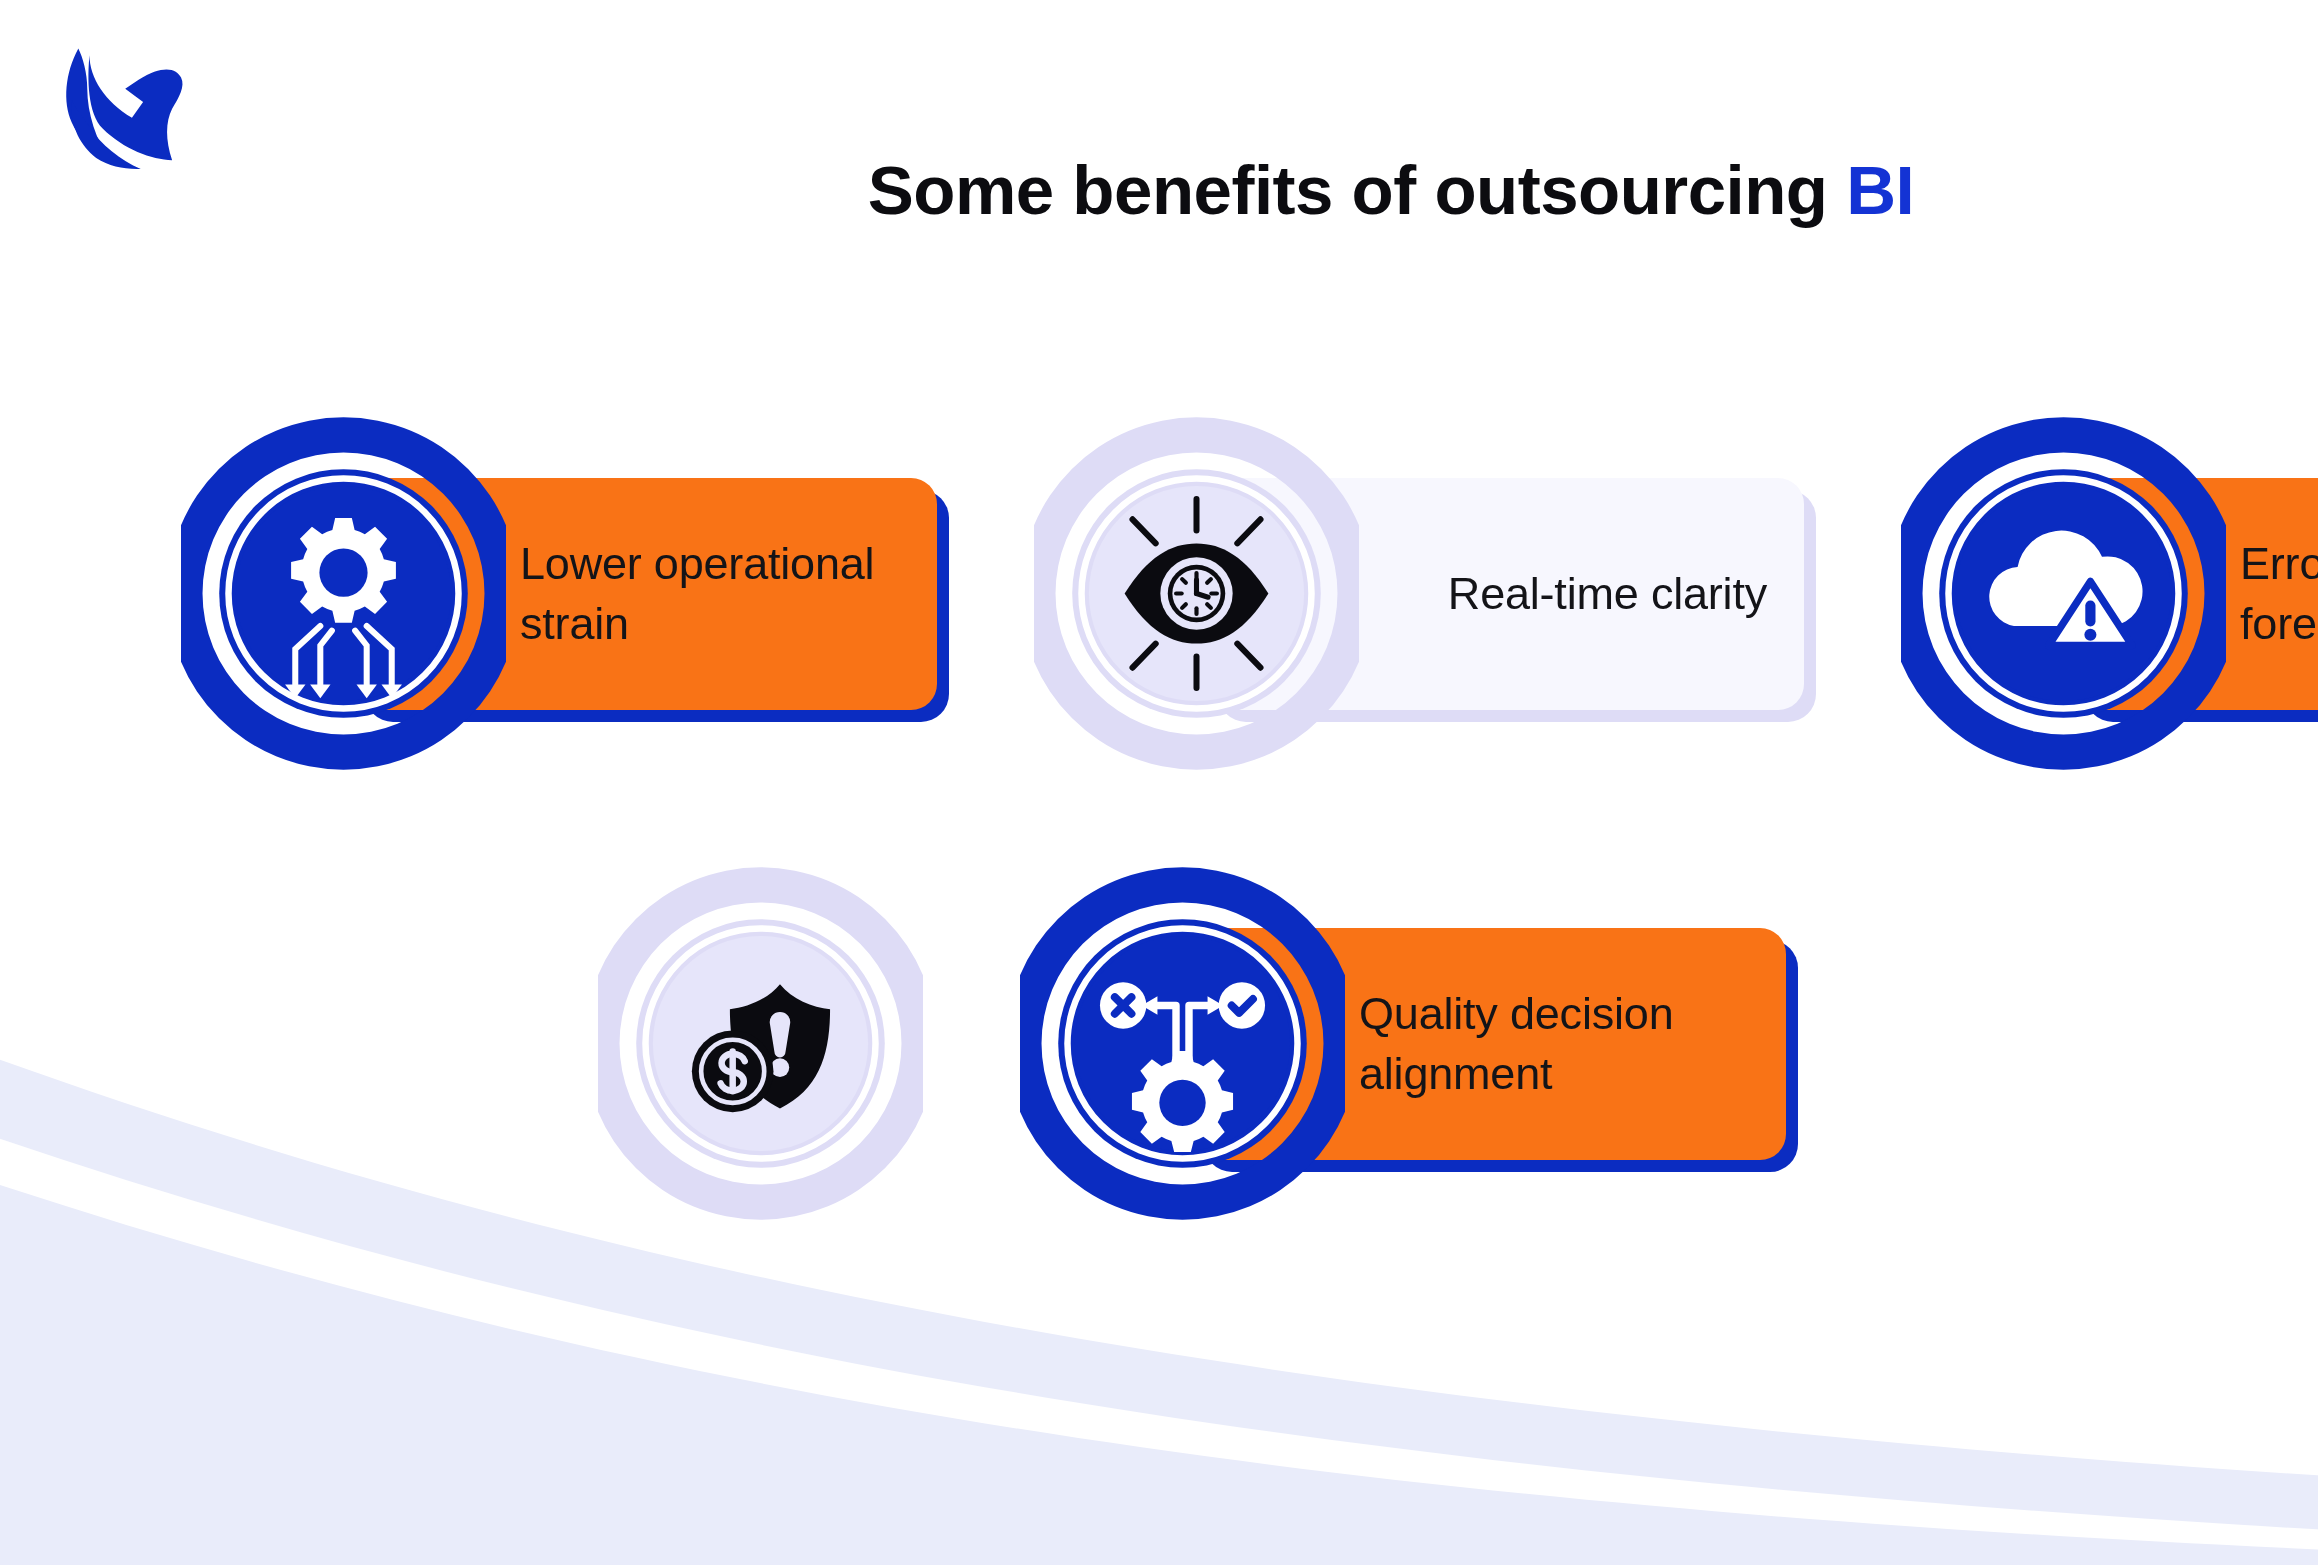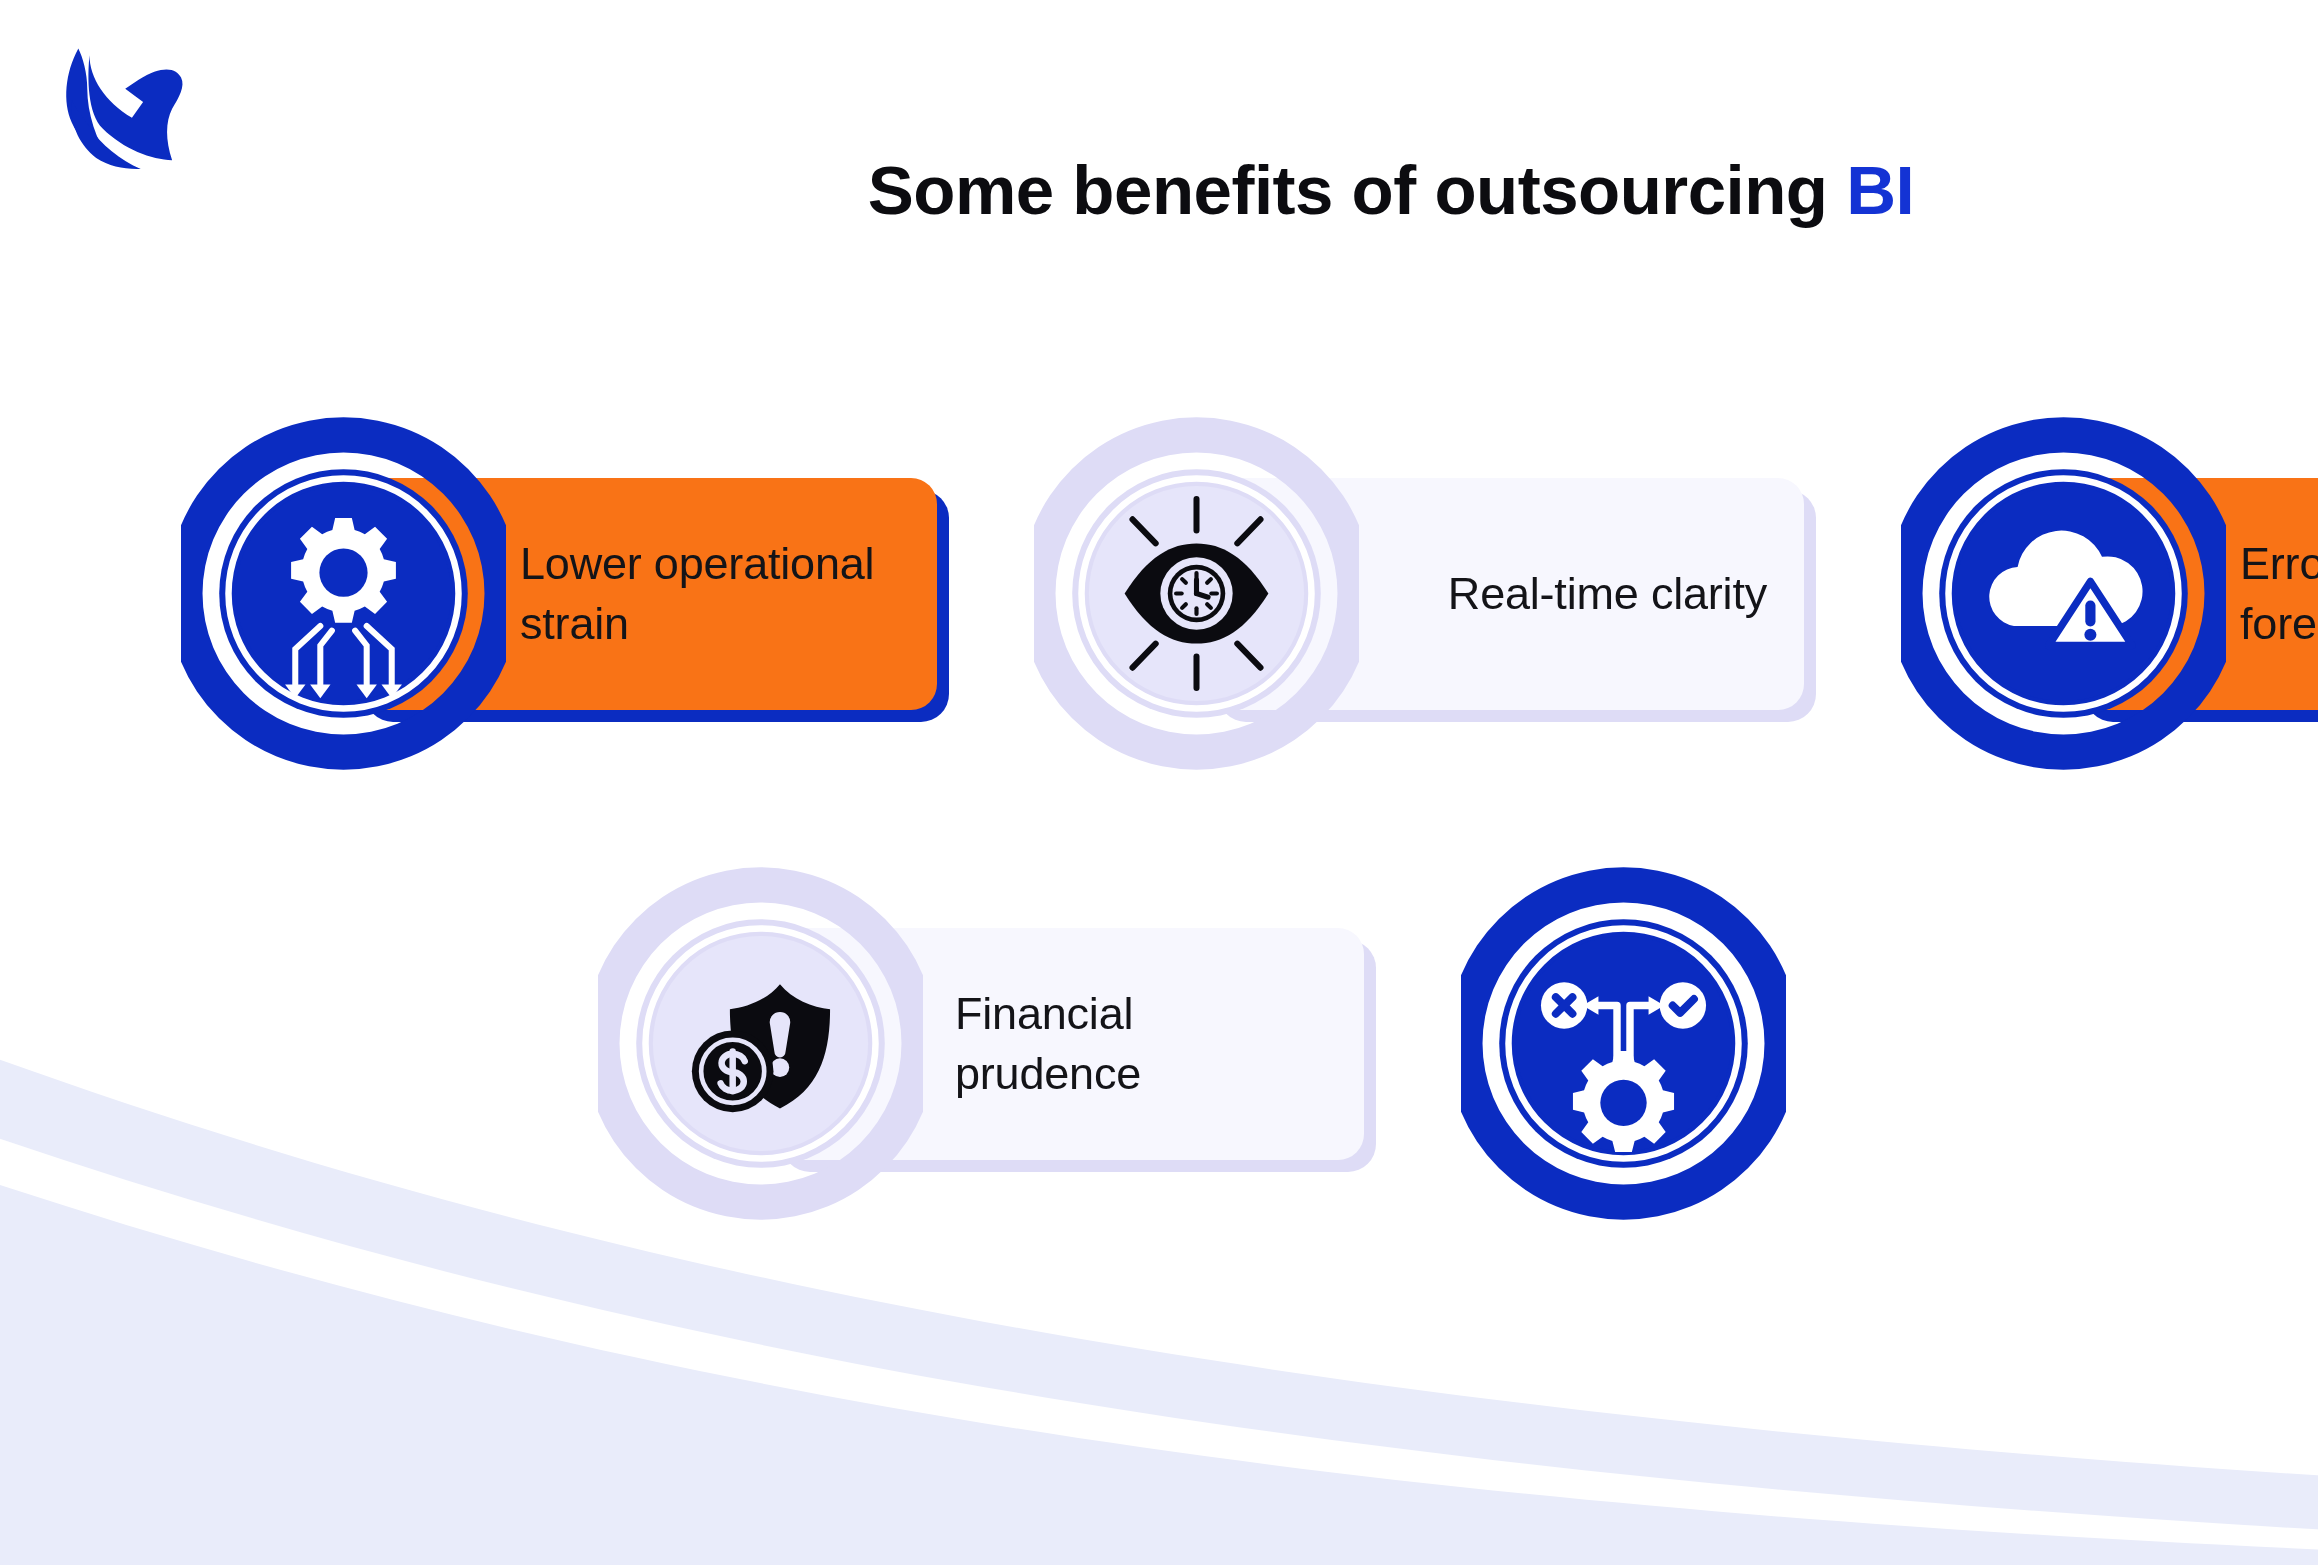--- a/index.html
+++ b/index.html
@@ -261,26 +261,20 @@
           </g>
 
           <circle cx="290" cy="460" r="88" fill="#0B0B10"></circle>
           <circle cx="290" cy="460" r="68" fill="none" stroke="#E6E5FA" stroke-width="10"></circle>
           <g fill="#E6E5FA">
             <rect x="283" y="410" width="14" height="100" rx="7"></rect>
             <path d="M316 438 a28 22 0 0 0 -26 -16 a24 20 0 0 0 0 40 a24 20 0 0 1 0 40 a28 22 0 0 1 -26 -16" fill="none" stroke="#E6E5FA" stroke-width="14" stroke-linecap="round"></path>
           </g>
         </svg>
       </div>
-      <div class="card-wrap">
-        <div class="card-shadow"></div>
-        <div class="card">
-          <span class="card-label">Financial prudence</span>
-        </div>
-      </div>
     </div>
 
     <div class="benefit w-c5 theme-blue">
       <div class="badge">
         <svg viewBox="0 0 700 800" xmlns="http://www.w3.org/2000/svg">
           <path d="M350 20 A380 380 0 1 0 350 780 A380 380 0 0 0 350 20 Z M350 96 A304 304 0 1 1 350 704 A304 304 0 1 1 350 96 Z" fill="#0B2CC1"></path>
           <circle cx="350" cy="400" r="268" fill="#0B2CC1"></circle>
           <circle cx="350" cy="400" r="248" fill="none" stroke="#FFFFFF" stroke-width="14"></circle>
           <circle cx="350" cy="400" r="232" fill="#0B2CC1"></circle>
 
@@ -303,16 +297,22 @@
             <path d="M262 318 l34 -20 v40 Z"></path>
             <path d="M438 318 l-34 -20 v40 Z"></path>
           </g>
 
           <g fill="#FFFFFF" transform="translate(350,528)">
             <path d="M-18,-112 h36 l6,24 a88,88 0 0 1 21,9 l21,-15 l25,25 l-15,21 a88,88 0 0 1 9,21 l24,6 v36 l-24,6 a88,88 0 0 1 -9,21 l15,21 l-25,25 l-21,-15 a88,88 0 0 1 -21,9 l-6,24 h-36 l-6,-24 a88,88 0 0 1 -21,-9 l-21,15 l-25,-25 l15,-21 a88,88 0 0 1 -9,-21 l-24,-6 v-36 l24,-6 a88,88 0 0 1 9,-21 l-15,-21 l25,-25 l21,15 a88,88 0 0 1 21,-9 Z"></path>
             <circle cx="0" cy="0" r="50" fill="#0B2CC1"></circle>
           </g>
         </svg>
       </div>
+      <div class="card-wrap">
+        <div class="card-shadow"></div>
+        <div class="card">
+          <span class="card-label">Quality decision alignment</span>
+        </div>
+      </div>
     </div>
   </div>
 </div>
 
 
 </body></html>

